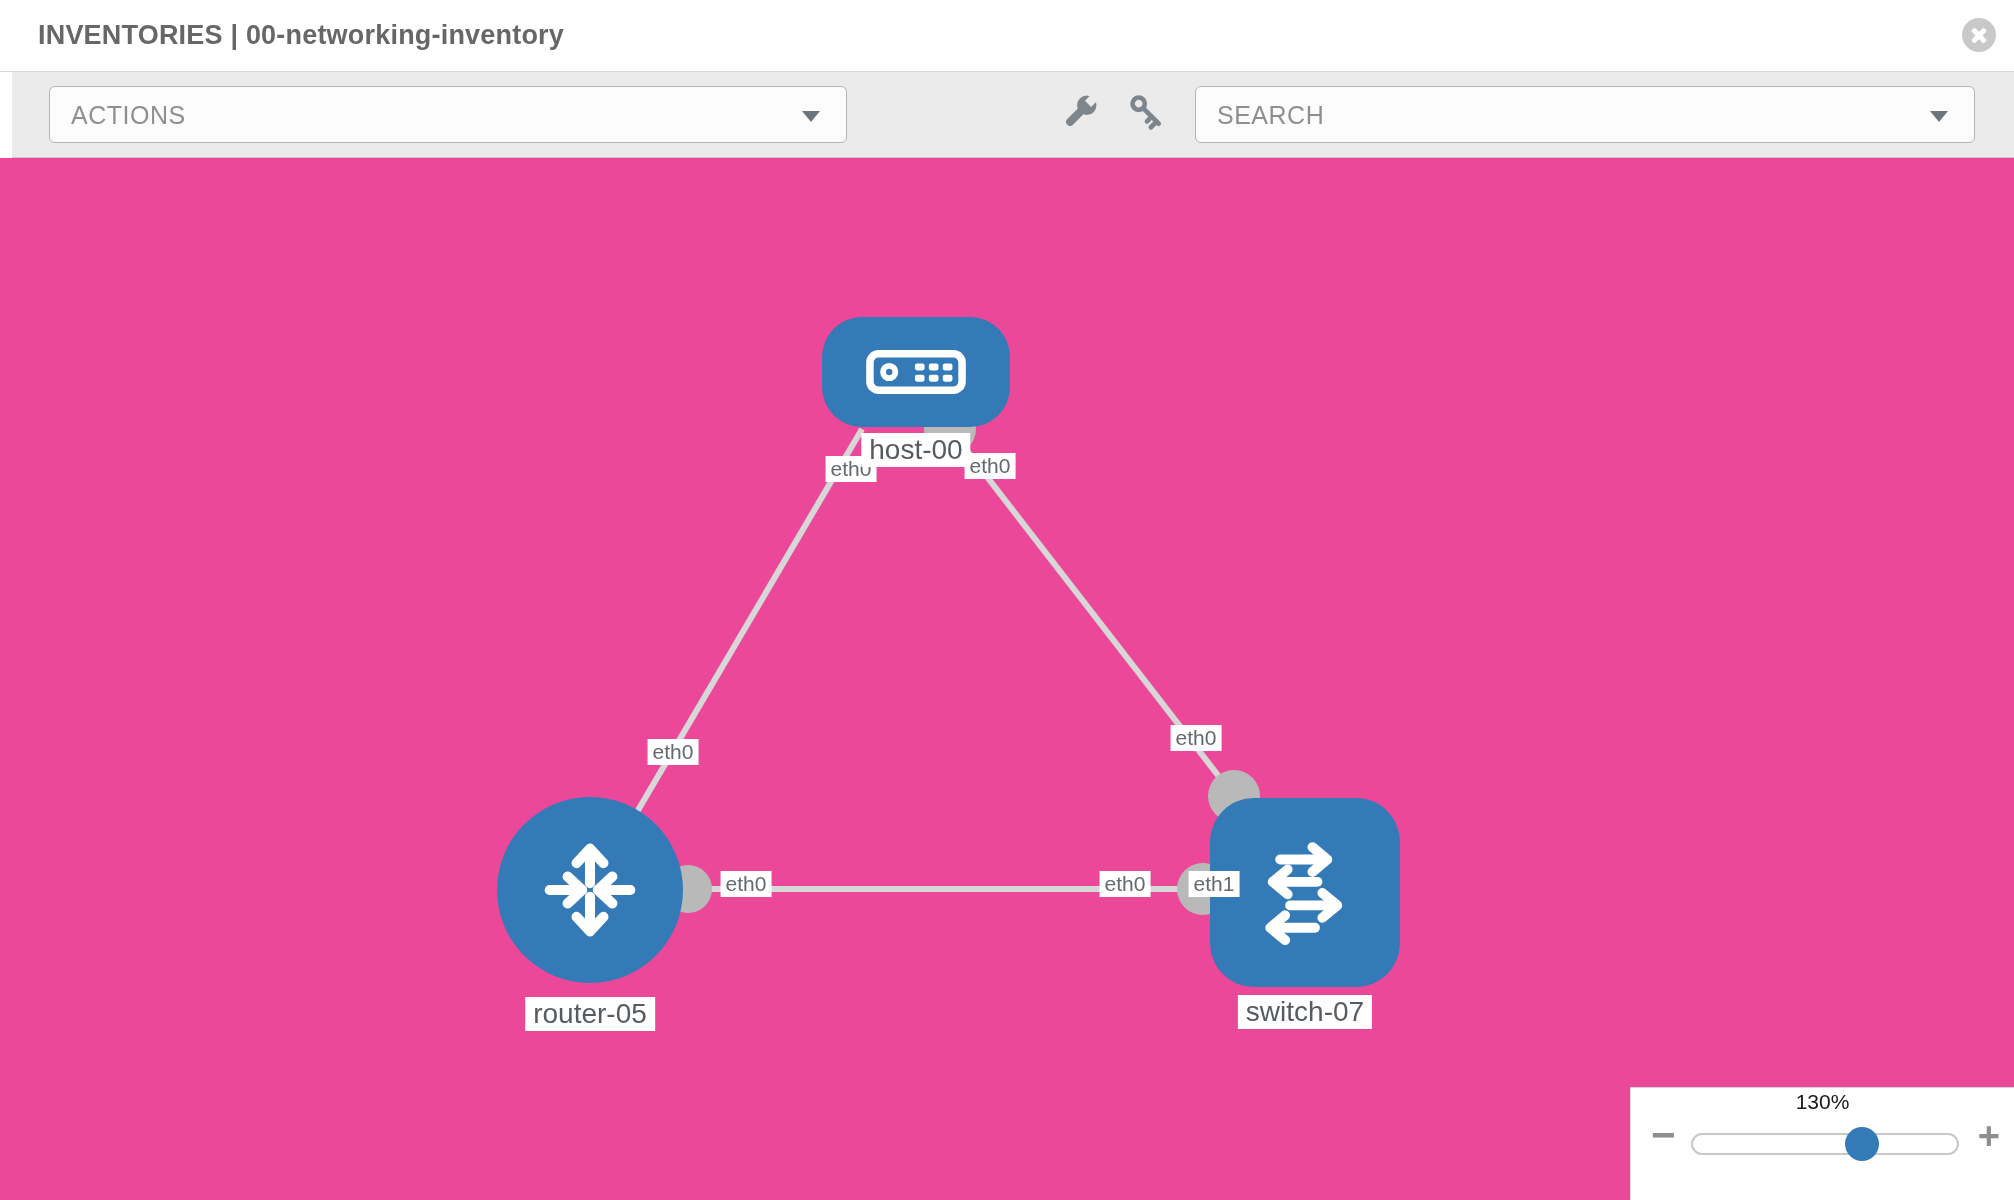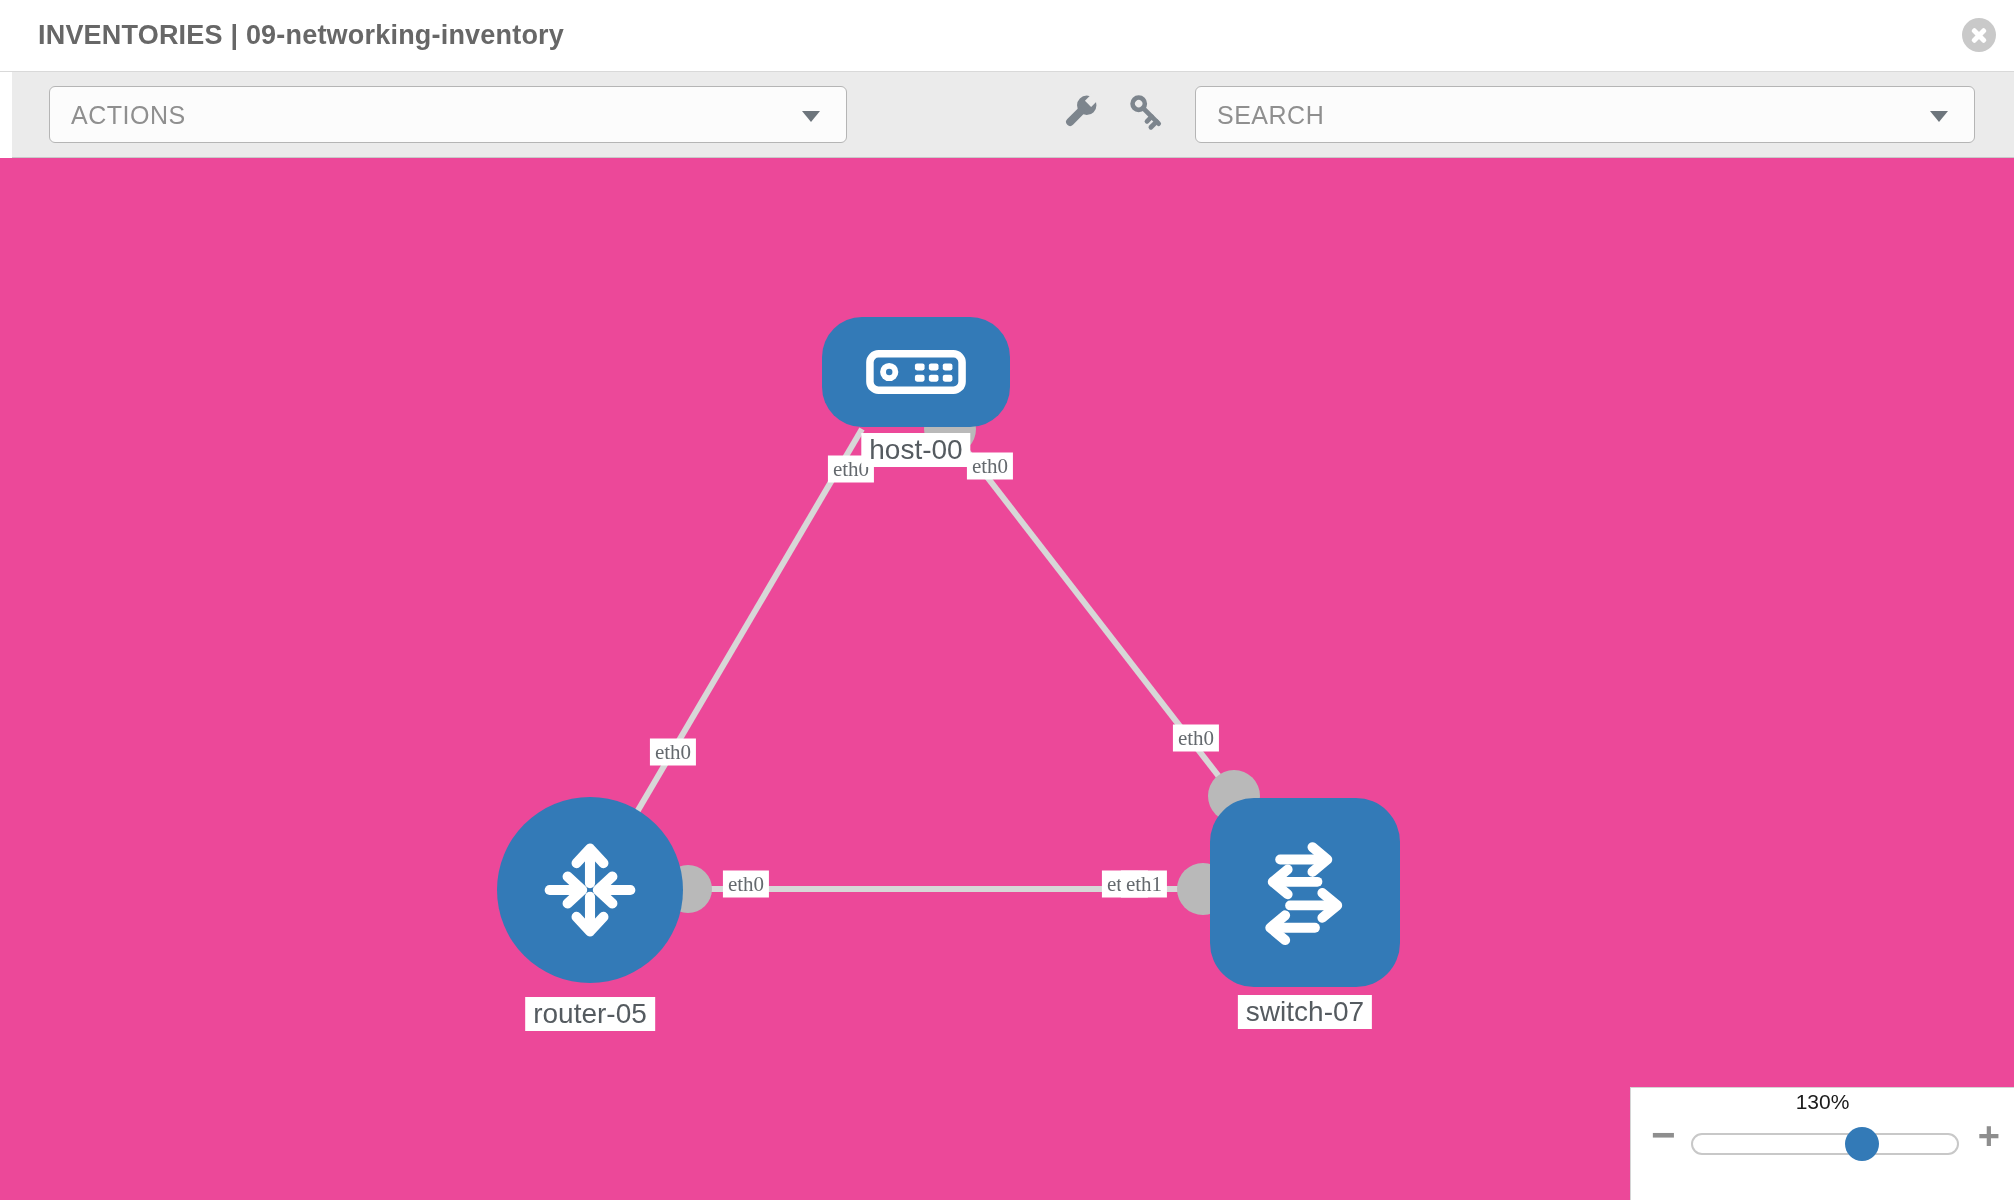--- a/index.html
+++ b/index.html
@@ -43,21 +43,21 @@
           align-items:center; justify-content:center; cursor:pointer; }
   .node-host   { left:822px;  top:159px; width:188px; height:110px; border-radius:40px; }
   .node-router { left:497px;  top:639px; width:186px; height:186px; border-radius:50%; }
   .node-switch { left:1210px; top:640px; width:190px; height:189px; border-radius:44px; }
 
   .node-label { position:absolute; z-index:7; transform:translate(-50%,-50%);
                 background:#ffffff; color:#555b60; font-size:28px; padding:1px 8px;
                 white-space:nowrap; }
   .if-label { position:absolute; z-index:6; transform:translate(-50%,-50%);
               background:#ffffff; color:#64696e; font-size:21px; padding:1px 5px;
-              white-space:nowrap;font-family:Liberation Serif, serif; }
+              white-space:nowrap; }
   .if-back { z-index:5; }
 
   
   .zoom-panel { position:absolute; left:1630px; top:929px; width:384px; height:113px;
                 background:#ffffff; border-left:1px solid #d4d4d4; border-top:1px solid #d4d4d4; }
   .zoom-level { position:absolute; left:0; top:2px; width:100%; text-align:center;
                 font-size:21px; color:#1a1a1a; }
   .zoom-minus { position:absolute; left:20px; top:26px; font-size:42px; font-weight:bold;
                 color:#8e8e8e; cursor:pointer; line-height:42px; }
   .zoom-plus  { position:absolute; right:14px; top:29px; font-size:38px; font-weight:bold;
@@ -66,21 +66,21 @@
                 background:#fff; border:2px solid #c8c8c8; border-radius:11px; cursor:pointer; }
   .zoom-handle { position:absolute; top:-8px; width:34px; height:34px; border-radius:50%;
                  background:#337ab7; cursor:grab; }
 </style>
 </head>
 <body>
 
 <div class="app">
 
   <div class="header">
-    <div class="title">INVENTORIES | 09-networking-inventory</div>
+    <div class="title">INVENTORIES | 00-networking-inventory</div>
     <div class="close-btn"></div>
   </div>
 
   <div class="toolbar">
     <div class="dropdown dropdown-actions">
       <span class="dropdown-label">ACTIONS</span>
       <span class="caret"></span>
     </div>
 
     <svg class="tool-icon tool-wrench" viewBox="0 0 24 24">
@@ -167,21 +167,21 @@
     <div class="node-label" style="left:916px; top:292px;">host-00</div>
     <div class="node-label" style="left:590px; top:856px;">router-05</div>
     <div class="node-label" style="left:1305px; top:854px;">switch-07</div>
 
     <div class="if-label" style="left:851px; top:311px;">eth0</div>
     <div class="if-label" style="left:990px; top:308px;">eth0</div>
     <div class="if-label" style="left:673px; top:594px;">eth0</div>
     <div class="if-label" style="left:1196px; top:580px;">eth0</div>
     <div class="if-label" style="left:746px; top:726px;">eth0</div>
     <div class="if-label if-back" style="left:1125px; top:726px;">eth0</div>
-    <div class="if-label" style="left:1144px; top:726px;">eth1</div>
+    <div class="if-label" style="left:1214px; top:726px;">eth1</div>
 
     <div class="zoom-panel">
       <div class="zoom-level">130%</div>
       <div class="zoom-minus">−</div>
       <div class="zoom-track">
         <div class="zoom-handle" id="zoom-handle" style="left: calc(64% - 17px);"></div>
       </div>
       <div class="zoom-plus">+</div>
     </div>
 

